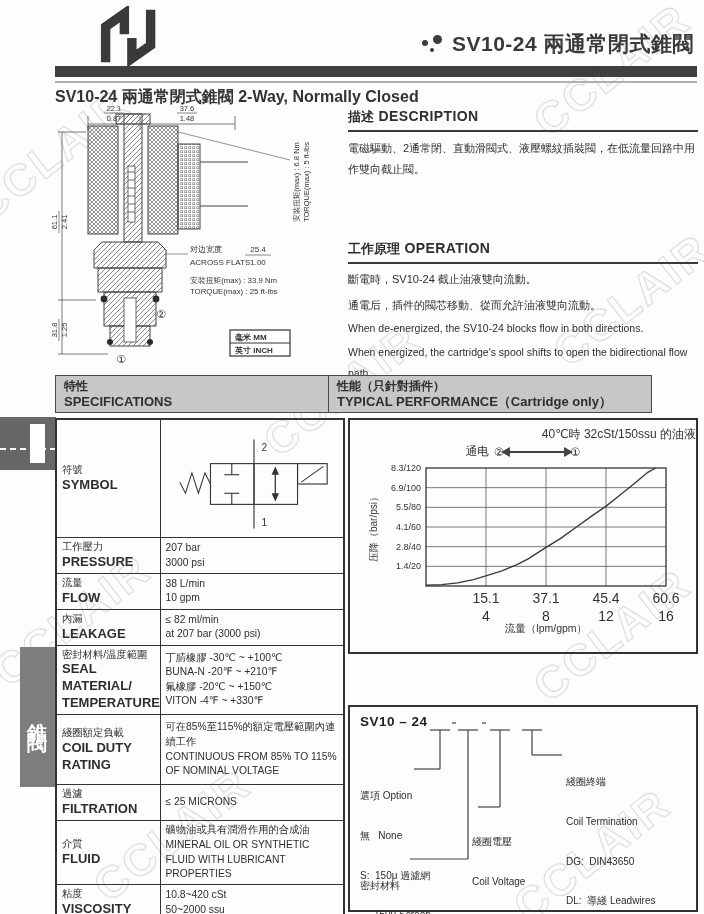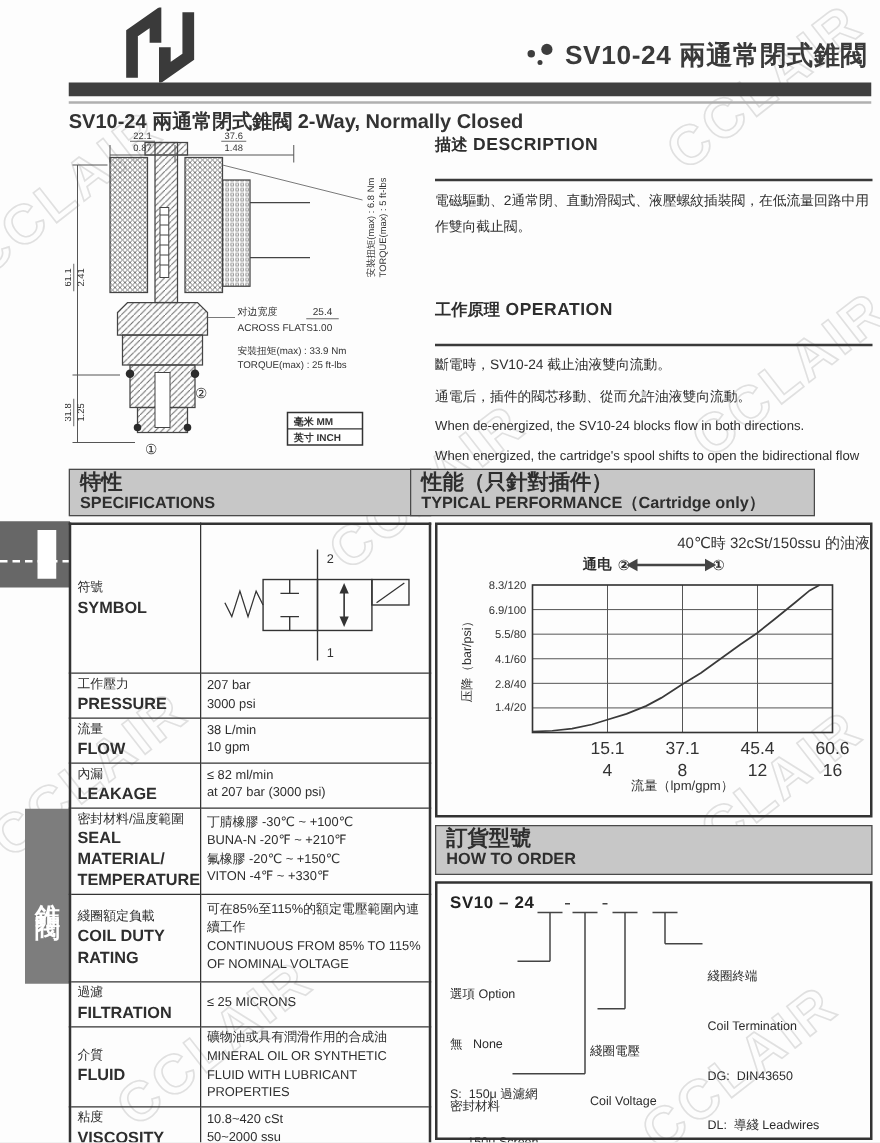--- a/index.html
+++ b/index.html
@@ -16,44 +16,44 @@
   .dots{position:relative;width:22px;height:20px;}
   .dots i{position:absolute;border-radius:50%;background:#3d3d3d;}
   .dots .d1{width:9px;height:9px;right:1px;top:1px;}
   .dots .d2{width:6px;height:6px;left:1px;top:6px;}
   .dots .d3{width:4px;height:4px;left:9px;top:14px;}
   .bar1{left:55px;top:66px;width:642px;height:11px;background:#3f3f3f;}
   .bar2{left:55px;top:81px;width:642px;height:2px;background:#b0b0b0;}
   .doc-title{left:55px;top:87px;font-size:16px;font-weight:bold;color:#333;}
   
   .col-r{position:absolute;left:348px;width:350px;z-index:1;}
-  .sec-head{border-bottom:2px solid #3a3a3a;padding-bottom:18px;}
+  .sec-head{border-bottom:2px solid #3a3a3a;padding-bottom:4px;}
   .sec-head .zh{font-size:13px;font-weight:bold;}
   .sec-head .en{font-size:14px;font-weight:bold;letter-spacing:0.4px;}
   .zh-p{margin:6px 0 0;font-size:11px;line-height:1.95;}
   .en-p{margin:7px 0 0;font-size:10.5px;line-height:2.05;}
   .op-zh{margin:4px 0 0;font-size:11px;line-height:2.0;}
   .op-en{margin:2px 0 0;font-size:10.5px;line-height:2.05;}
   
   .hd{position:absolute;background:#c7c7c7;border:1px solid #4a4a4a;box-sizing:border-box;
       padding:2px 0 0 8px;z-index:1;}
-  .hd .zh{display:block;font-size:17px;font-weight:bold;line-height:16px;}
+  .hd .zh{display:block;font-size:12px;font-weight:bold;line-height:16px;}
   .hd .en{display:block;font-size:13px;font-weight:bold;line-height:16px;}
   
   table.specs{position:absolute;left:55px;top:418px;width:290px;height:494px;z-index:1;
       border-collapse:collapse;table-layout:fixed;border:2px solid #333;}
   table.specs td{border:1px solid #333;vertical-align:middle;padding:2px 5px;}
   td.lbl .zh{font-size:10.3px;line-height:1.35;}
   td.lbl .en{font-size:13px;font-weight:bold;white-space:pre-line;line-height:1.3;}
   td.val{font-size:10.3px;white-space:pre-line;line-height:1.42;}
   
   .perf-box{position:absolute;left:348px;top:418px;width:350px;height:236px;border:2px solid #333;
       box-sizing:border-box;z-index:1;}
   .chart-title{text-align:right;font-size:12px;margin-top:6px;color:#333;}
-  .chart-sub{display:flex;justify-content:center;align-items:center;gap:5px;font-size:11.5px;margin-top:1px;font-weight:bold;}
+  .chart-sub{display:flex;justify-content:center;align-items:center;gap:5px;font-size:11.5px;margin-top:1px;}
   .arr{position:relative;width:56px;height:2px;background:#444;}
   .arr:before,.arr:after{content:"";position:absolute;top:-4px;border-top:5px solid transparent;border-bottom:5px solid transparent;}
   .arr:before{left:-8px;border-right:9px solid #444;}
   .arr:after{right:-8px;border-left:9px solid #444;}
   #chart-area{position:absolute;left:4px;top:44px;width:342px;height:186px;}
   .ytick{position:absolute;font-size:9px;color:#333;transform:translate(-100%,-50%);white-space:nowrap;}
   .xtick{position:absolute;font-size:14px;color:#333;transform:translateX(-50%);text-align:center;
       white-space:pre-line;line-height:1.25;}
   .ylabel{position:absolute;left:-45px;top:56px;width:130px;text-align:center;font-size:10px;
       transform:rotate(-90deg);color:#333;}
@@ -362,24 +362,20 @@
 4</div>
         <div class="xtick" style="left: 192px; top: 126px;">37.1
 8</div>
         <div class="xtick" style="left: 252px; top: 126px;">45.4
 12</div>
         <div class="xtick" style="left: 312px; top: 126px;">60.6
 16</div>
       </div>
   </div>
 
-  <div class="hd" style="left:348px;top:660px;width:350px;height:40px;">
-    <span class="zh">訂貨型號</span>
-    <span class="en">HOW TO ORDER</span>
-  </div>
 
   <div class="order-box">
     <div class="model">SV10 – 24</div>
     <svg style="position:absolute;left:0;top:0;" width="346" height="203" viewBox="0 0 346 203">
       <g stroke="#444" stroke-width="1.2">
         <line x1="80" y1="23" x2="100" y2="23"></line>
         <line x1="108" y1="23" x2="128" y2="23"></line>
         <line x1="140" y1="23" x2="160" y2="23"></line>
         <line x1="172" y1="23" x2="192" y2="23"></line>
         <line x1="102" y1="16" x2="106" y2="16"></line>

